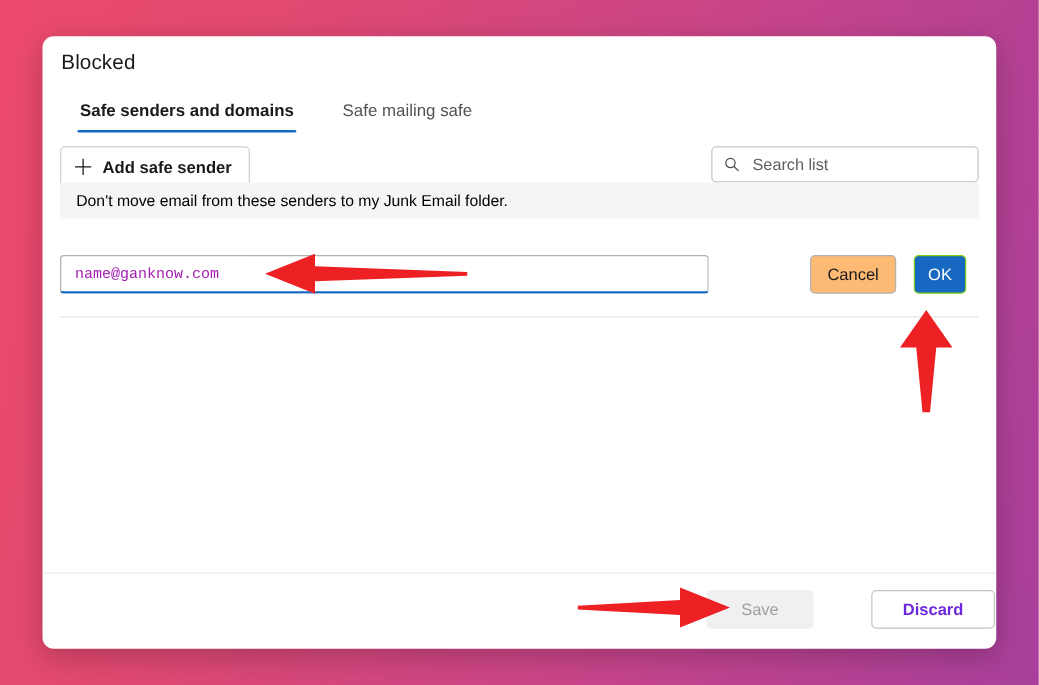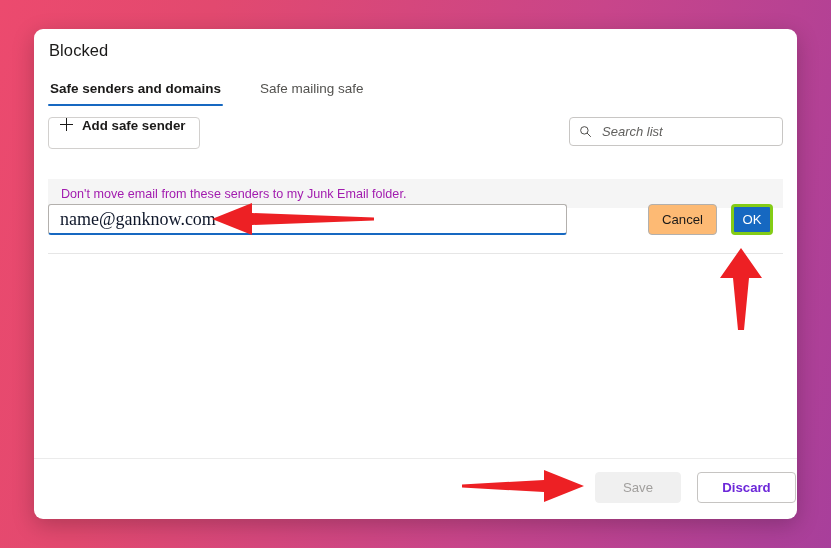--- a/index.html
+++ b/index.html
@@ -34,21 +34,21 @@
     top: 12px;
     font-size: 16.5px;
     color: #1b1a19;
     font-weight: 400;
     letter-spacing: 0.1px;
   }
 
   
   #tabbar {
     position: absolute;
-    left: 14px;
+    left: 28px;
     top: 48px;
     display: flex;
     align-items: flex-start;
   }
   .tab {
     position: relative;
     padding: 4px 2px 10px 2px;
     margin-right: 35px;
     font-size: 13.5px;
     color: #53524f;
@@ -70,20 +70,21 @@
     border-radius: 2px;
   }
 
   
   #add-sender-btn {
     position: absolute;
     left: 14px;
     top: 88px;
     height: 30px;
     display: inline-flex;
+    align-items: center;
     gap: 9px;
     padding: 0 14px 0 11px;
     background: #ffffff;
     border: 1px solid #d2d0ce;
     border-radius: 4px;
     font-size: 13.3px;
     font-weight: bold;
     color: #1b1a19;
     cursor: pointer;
   }
@@ -118,38 +119,37 @@
   }
   #search-box svg { flex: 0 0 auto; margin-right: 8px; }
   #search-input {
     border: none;
     outline: none;
     font-family: "Liberation Sans", sans-serif;
     font-size: 13px;
     color: #6d28d9;
     width: 100%;
     background: transparent;
-    font-style: italic;
   }
   #search-input::placeholder { color: #61605e; }
 
   
   #info-bar {
     position: absolute;
     left: 14px;
-    top: 150px;
+    top: 117px;
     width: 735px;
     height: 29px;
     background: #f5f5f5;
     box-sizing: border-box;
     display: flex;
     align-items: center;
     padding-left: 13px;
     font-size: 12.6px;
-    color: #a21caf;
+    color: #000000;
   }
 
   
   #edit-row {
     position: absolute;
     left: 14px;
     top: 175px;
     width: 735px;
     height: 36px;
   }
@@ -164,23 +164,23 @@
     border-radius: 3px;
     box-sizing: border-box;
     background: #fff;
     display: flex;
     align-items: center;
     padding: 0 9px;
   }
   #sender-input {
     border: none;
     outline: none;
-    font-family: Liberation Serif, serif;
-    font-size: 18px;
-    color: #0f172a;
+    font-family: Liberation Mono, monospace;
+    font-size: 12px;
+    color: #a21caf;
     width: 100%;
     background: transparent;
     caret-color: #1b1a19;
   }
   #cancel-btn {
     position: absolute;
     left: 600px;
     top: 0;
     width: 69px;
     height: 31px;
@@ -192,21 +192,21 @@
     color: #1b1a19;
     cursor: pointer;
   }
   #ok-btn {
     position: absolute;
     left: 683px;
     top: 0;
     width: 42px;
     height: 31px;
     background: #1668c1;
-    border: 3px solid #84cc16;
+    border: 1px solid #84cc16;
     border-radius: 4px;
     font-family: "Liberation Sans", sans-serif;
     font-size: 13.2px;
     color: #ffffff;
     cursor: pointer;
   }
 
   #row-divider {
     position: absolute;
     left: 14px;
@@ -220,21 +220,21 @@
   #footer-divider {
     position: absolute;
     left: 0;
     top: 429px;
     width: 100%;
     height: 1px;
     background: #ebebeb;
   }
   #save-btn {
     position: absolute;
-    left: 561px;
+    left: 531px;
     top: 443px;
     width: 86px;
     height: 31px;
     background: #f0f0f0;
     border: 1px solid #f0f0f0;
     border-radius: 4px;
     font-family: "Liberation Sans", sans-serif;
     font-size: 13.2px;
     color: #a19f9d;
     cursor: default;

